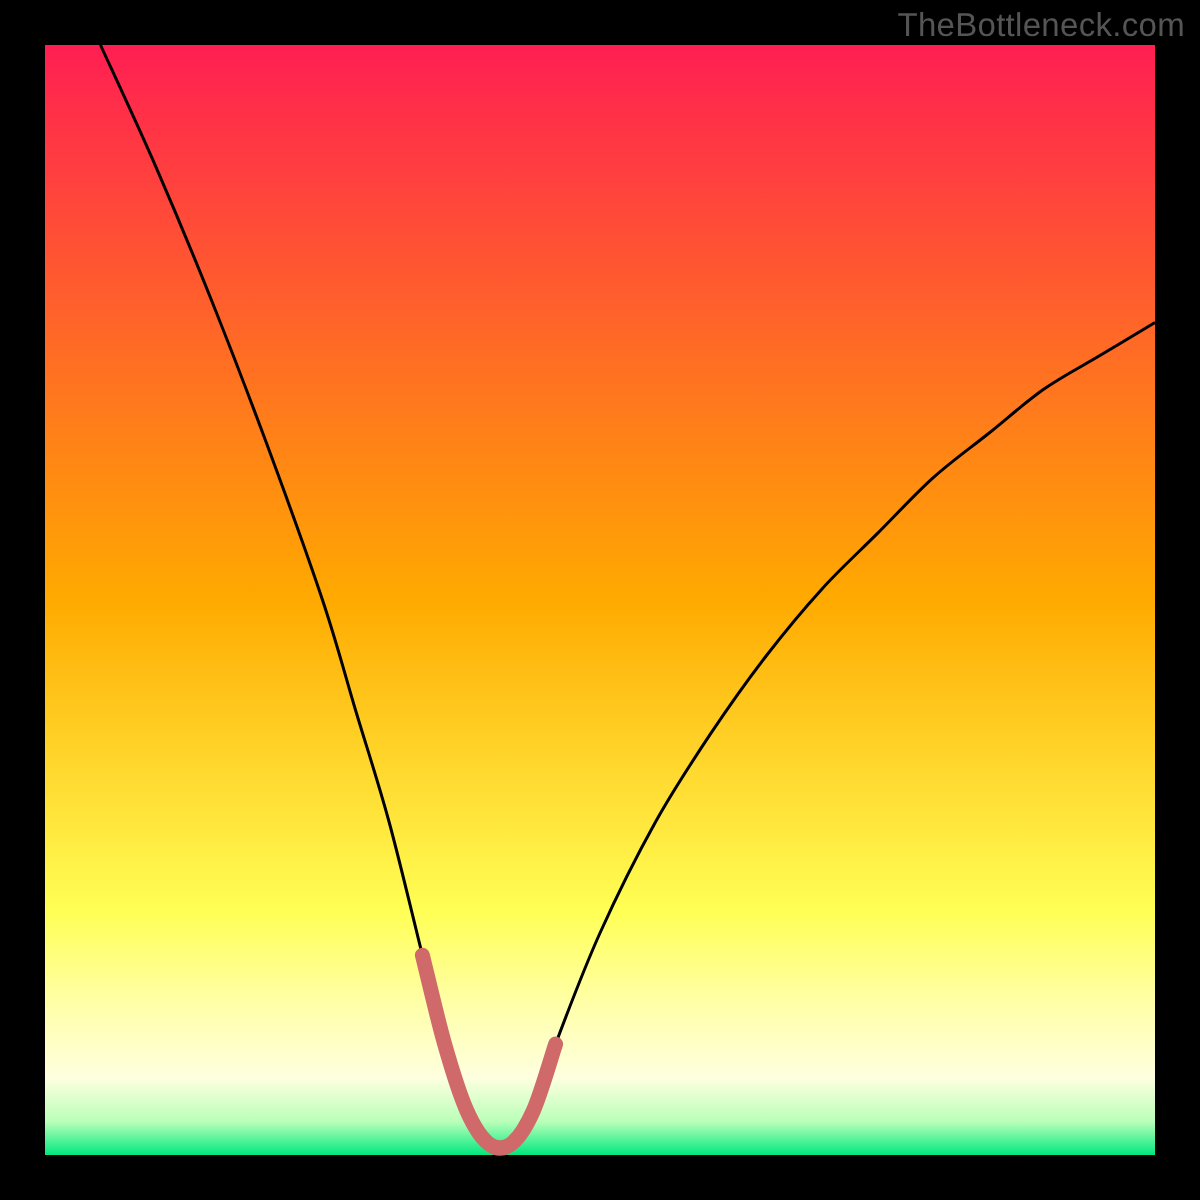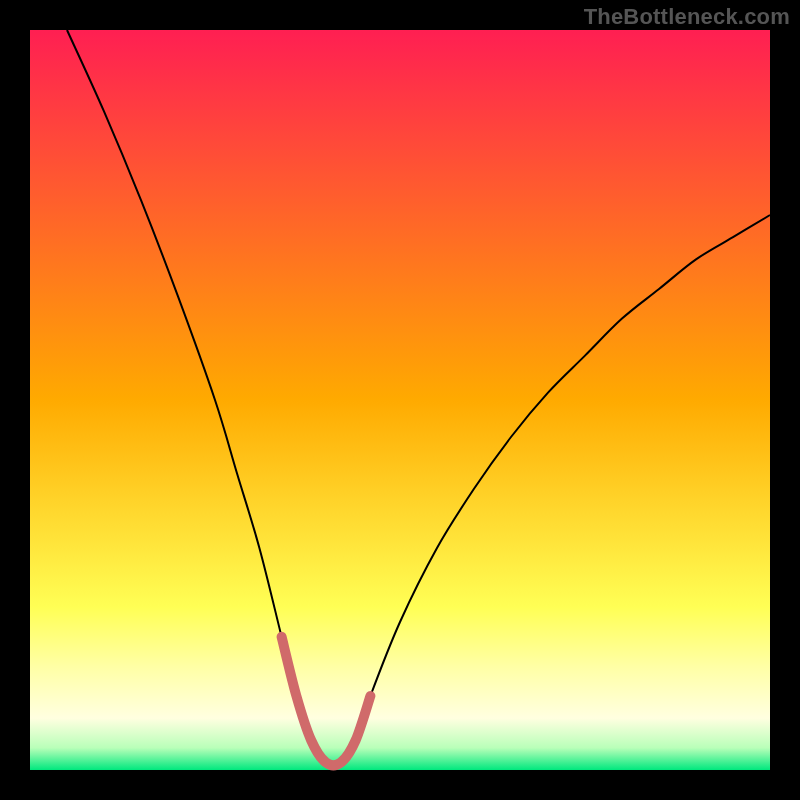--- a/index.html
+++ b/index.html
@@ -18,21 +18,21 @@
     width: 800px;
     height: 800px;
     background: #000;
   }
   .watermark {
     position: absolute;
     top: 4px;
     right: 10px;
     color: #555;
     font-size: 22px;
-    font-weight: 700;
+    font-weight: 400;
     letter-spacing: 0.2px;
     user-select: none;
   }
   svg {
     position: absolute;
     left: 0;
     top: 0;
   }
 </style>
 </head>

